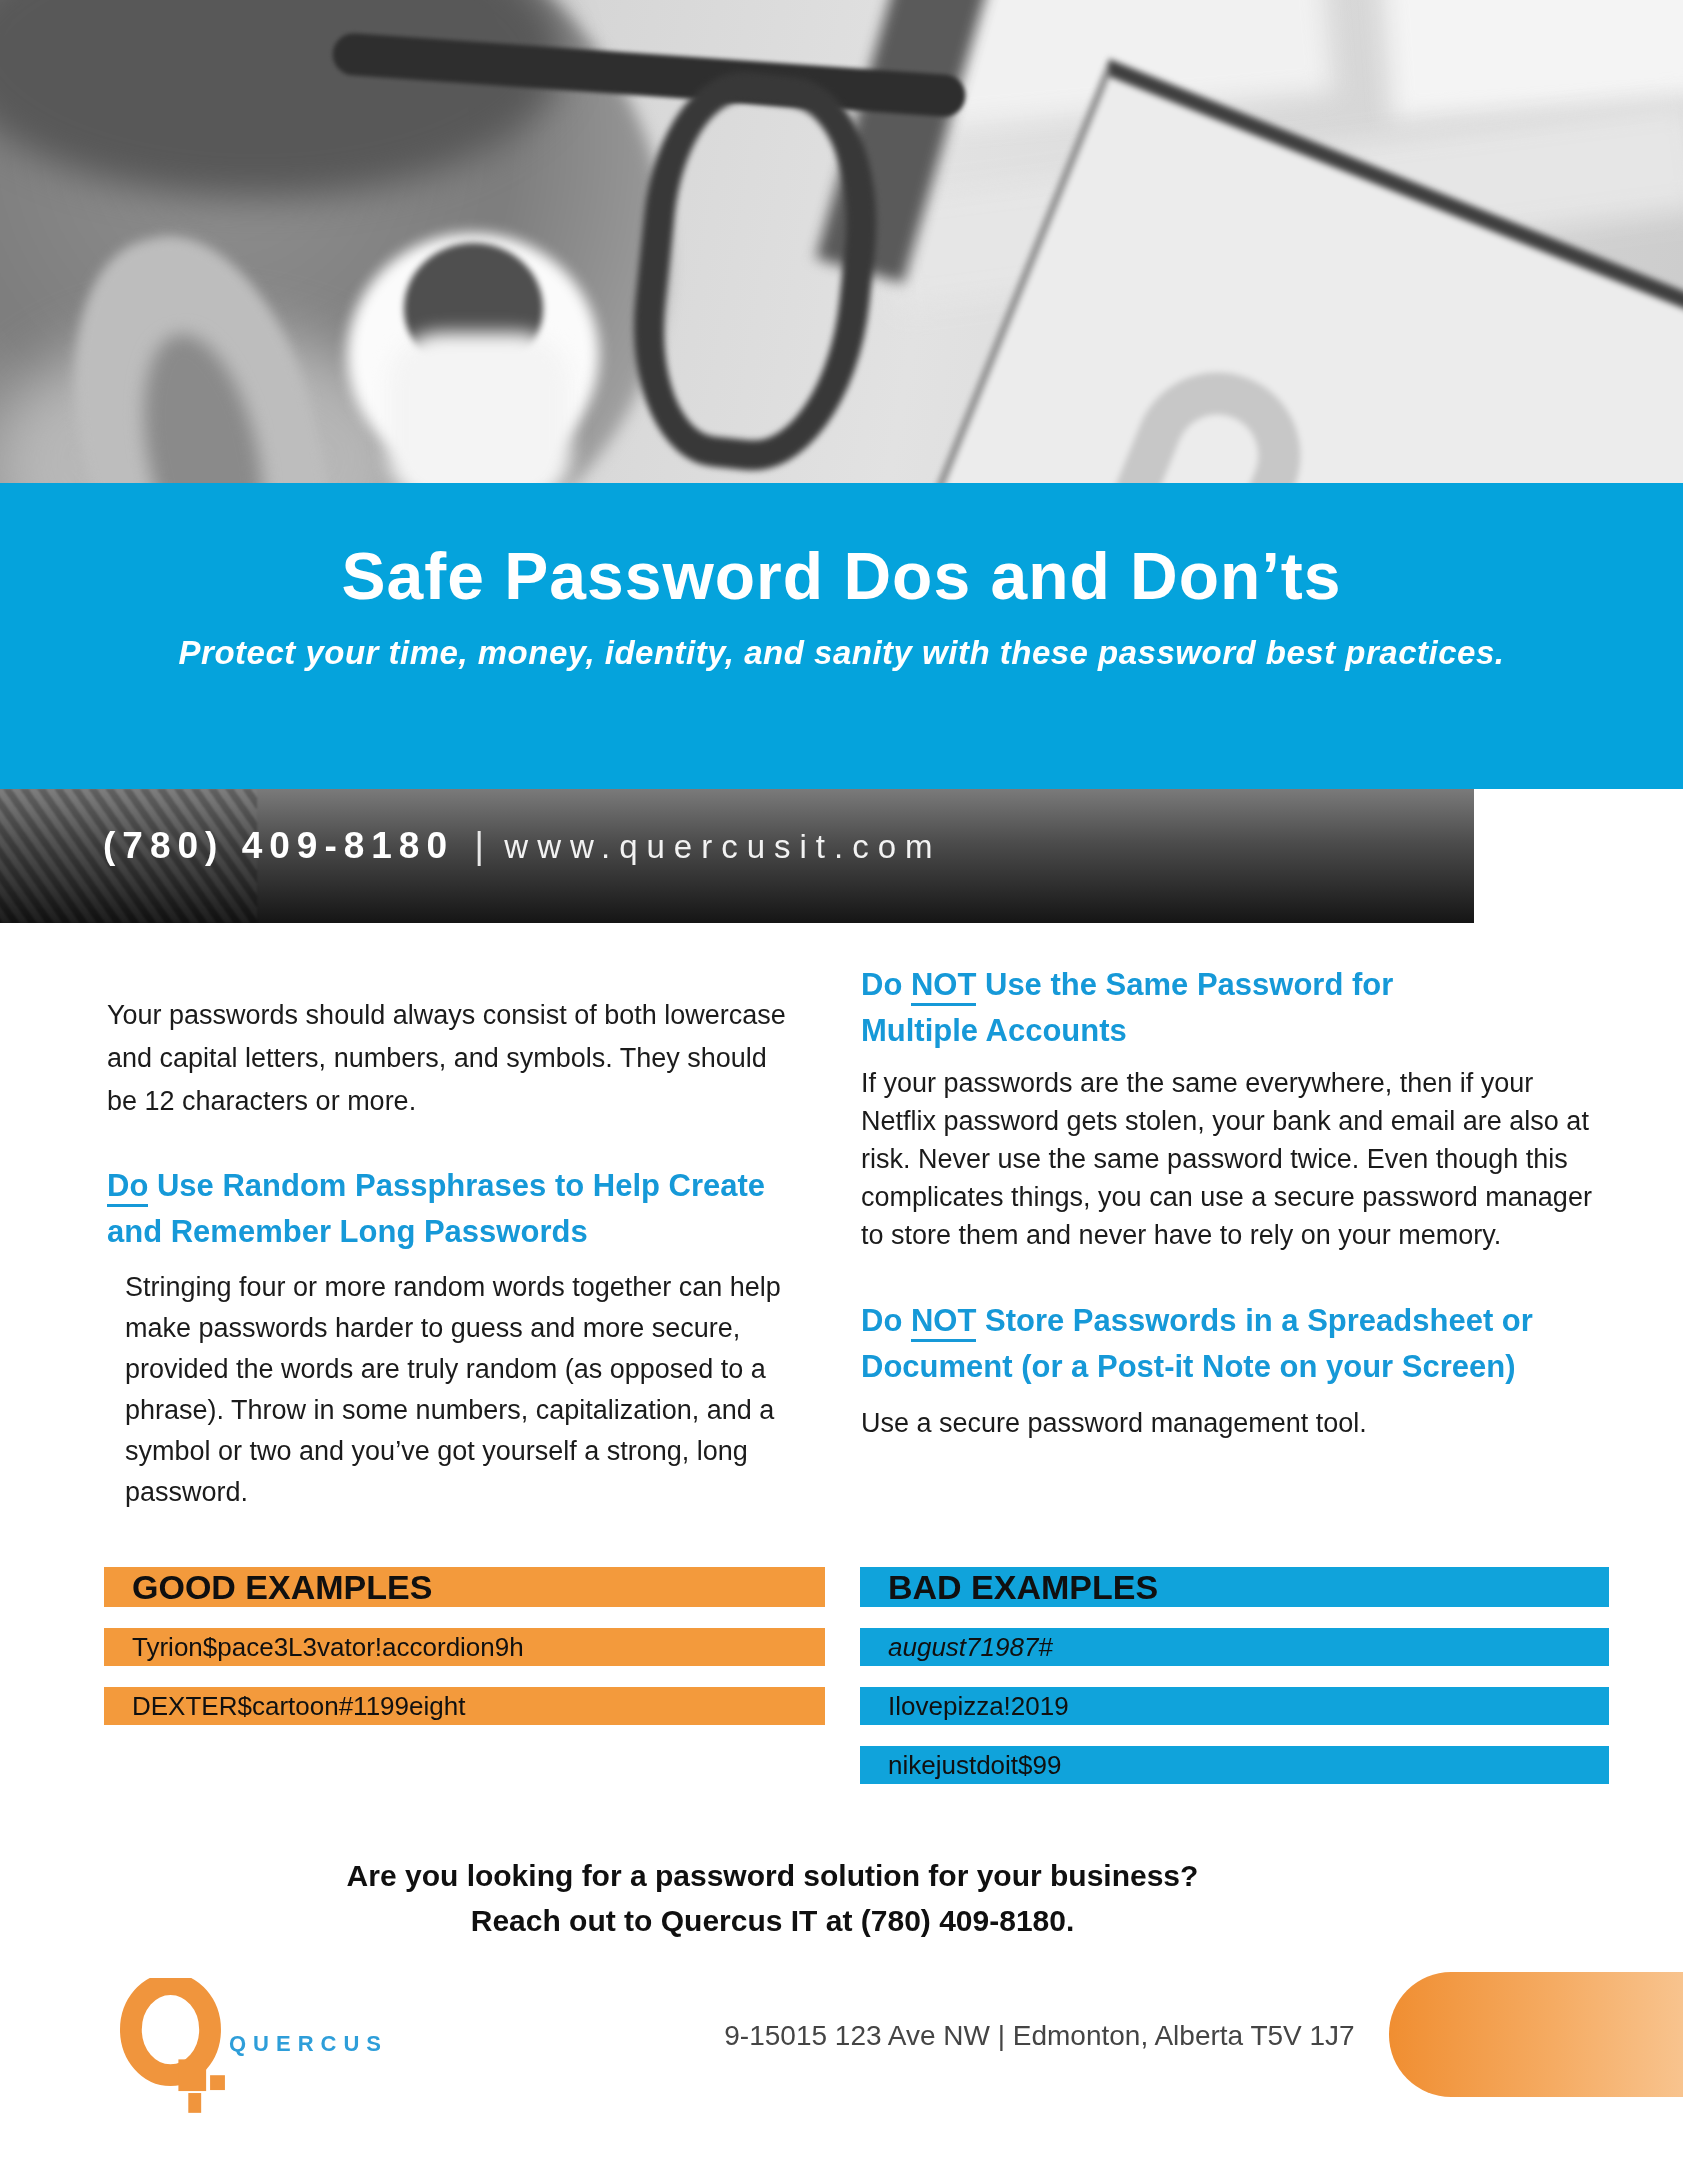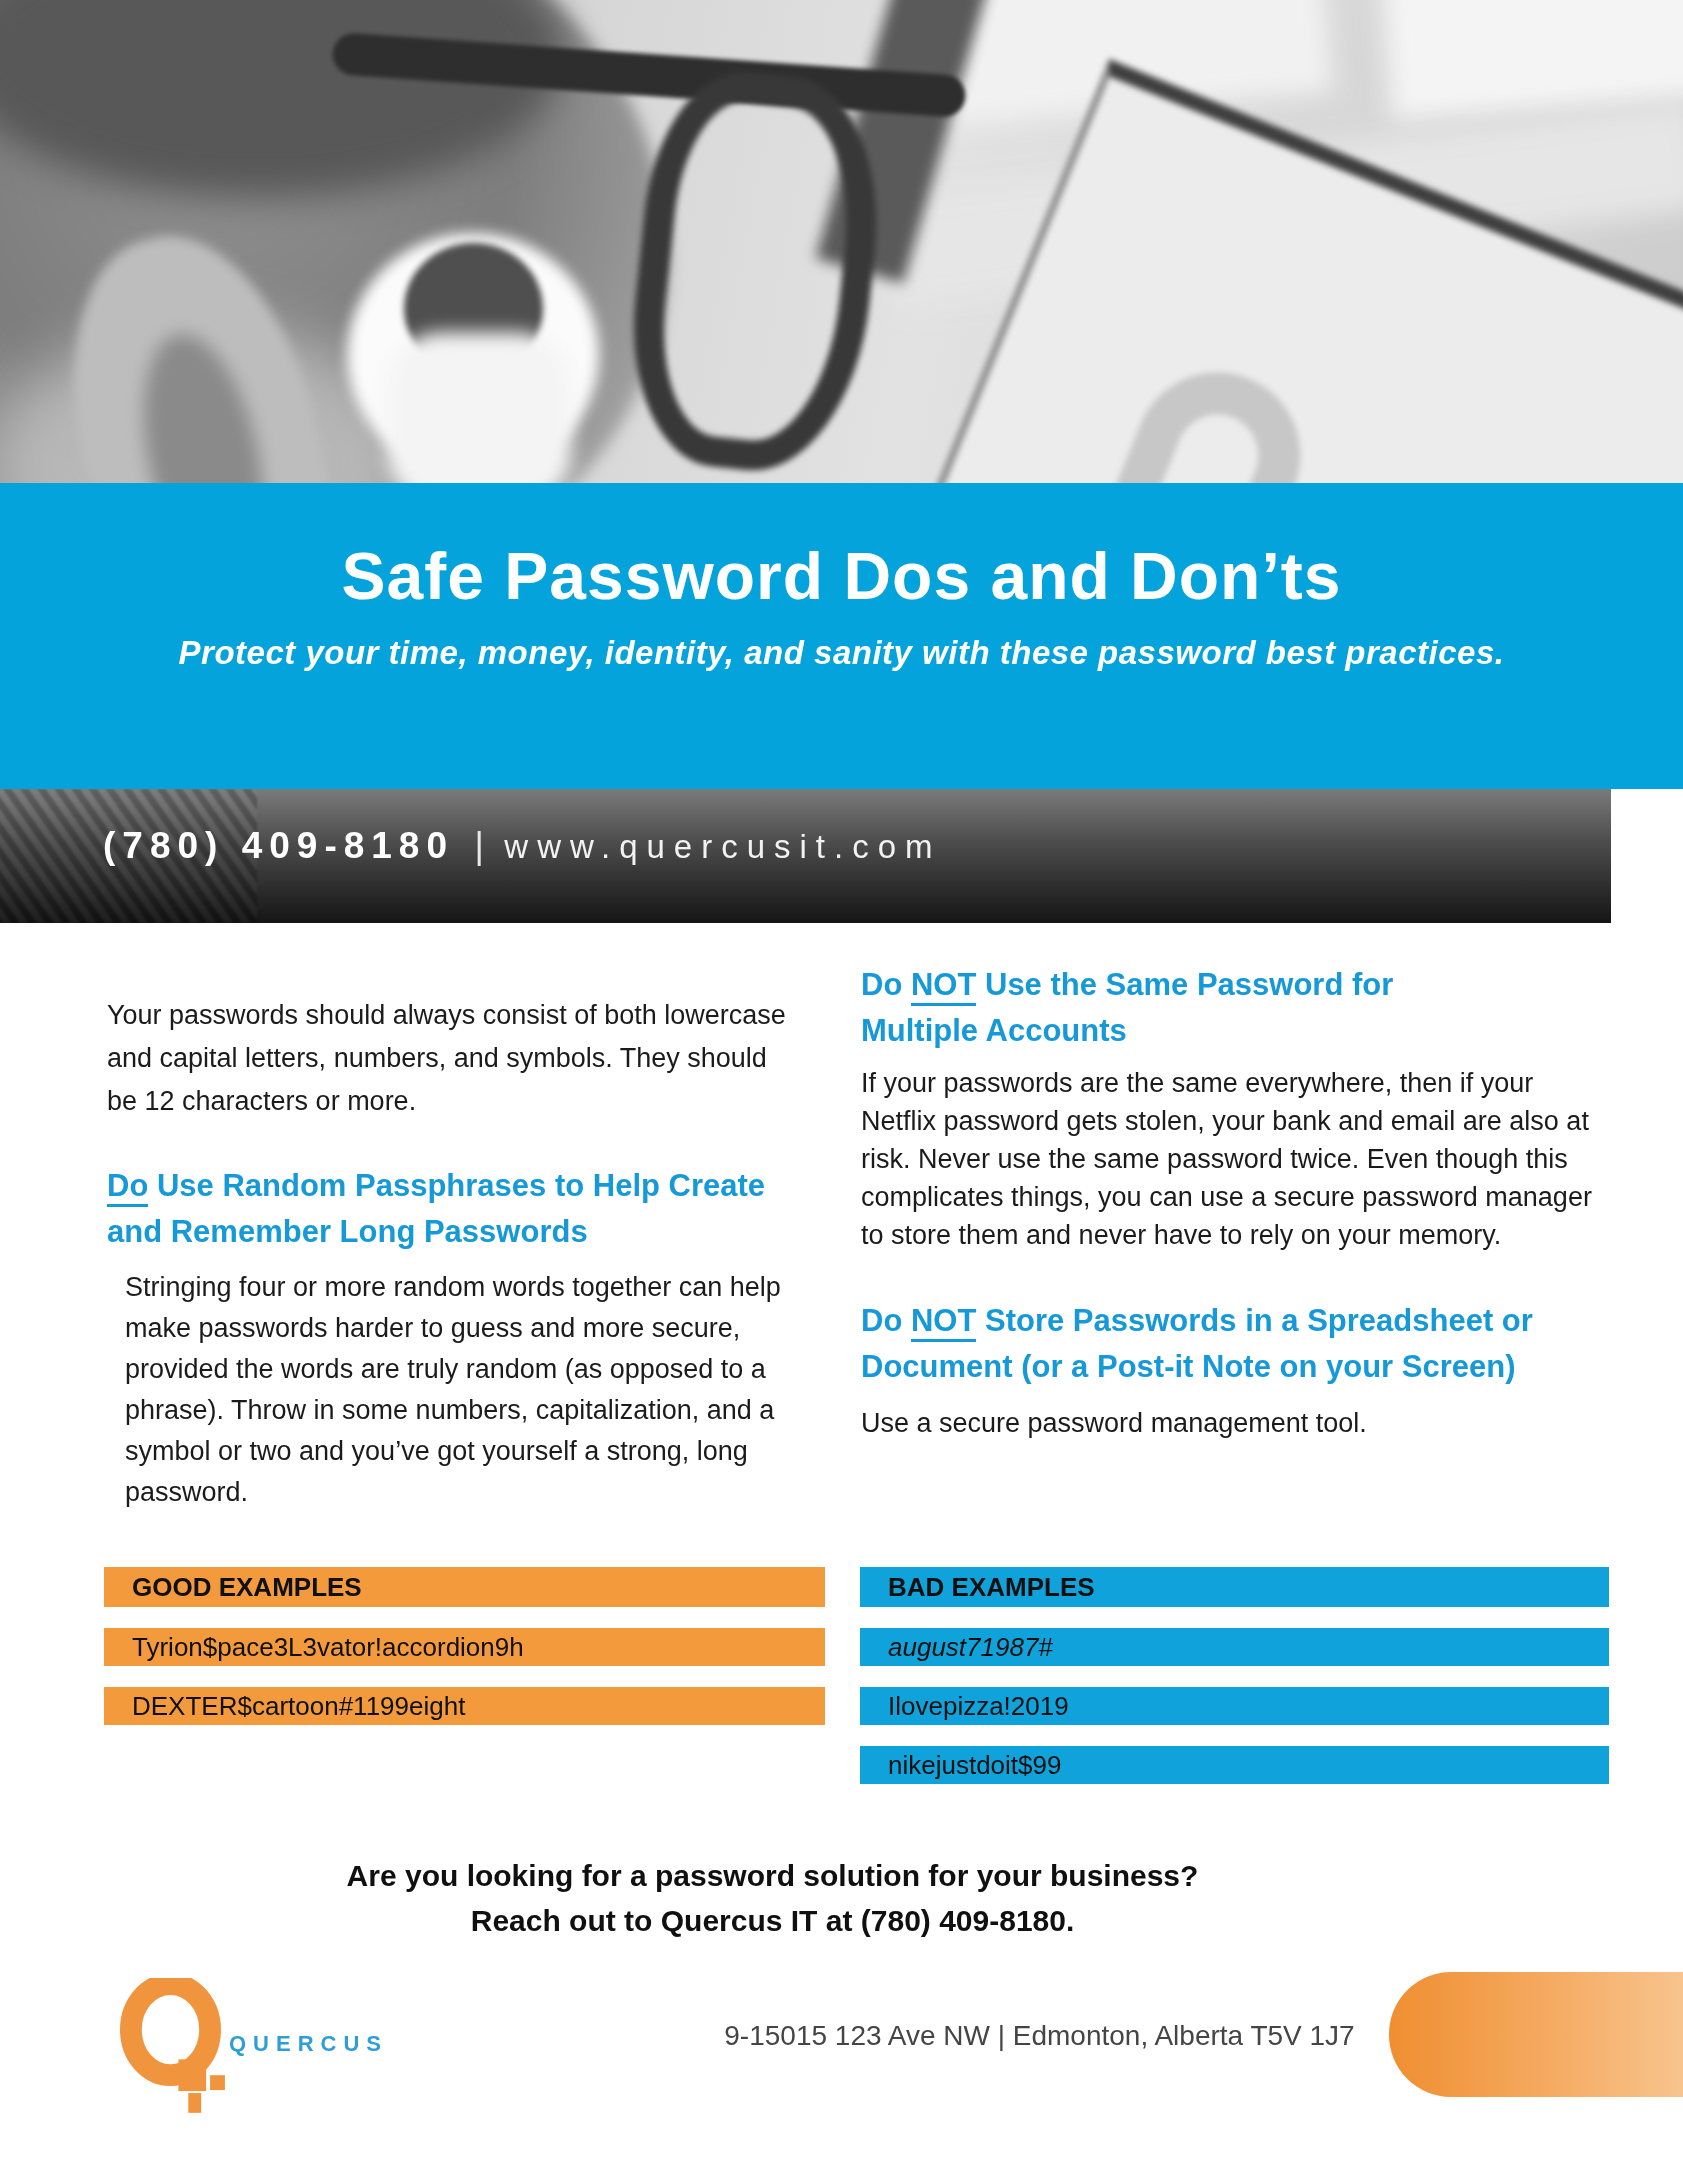--- a/index.html
+++ b/index.html
@@ -40,21 +40,21 @@
   .cup{position:absolute;left:347px;top:233px;width:252px;height:243px;background:#fbfbfb;border-radius:50%;filter:blur(7px);}
   .coffee{position:absolute;left:404px;top:243px;width:139px;height:131px;background:#4f4f4f;border-radius:50%;filter:blur(3px);}
   .cup-body{position:absolute;left:388px;top:332px;width:183px;height:173px;background:#f4f4f4;border-radius:30%;filter:blur(9px);}
 
   
   .banner{position:absolute;left:0;top:483px;width:1683px;height:306px;background:#05a3dc;text-align:center;overflow:hidden;}
   .banner-title{margin:0;padding-top:55px;font-size:66px;font-weight:bold;color:#ffffff;letter-spacing:1px;}
   .banner-subtitle{margin:0;padding-top:20px;font-size:33px;font-weight:bold;font-style:italic;color:#ffffff;letter-spacing:0.5px;}
 
   
-  .darkband{position:absolute;left:0;top:789px;width:1611px;height:134px;
+  .darkband{position:absolute;left:0;top:789px;width:1474px;height:134px;
         background:linear-gradient(180deg,#7a7a7a 0%,#4c4c4c 40%,#151515 100%);overflow:hidden;}
   .darkband::before{content:"";position:absolute;left:-40px;top:0;width:297px;height:134px;
         background:repeating-linear-gradient(55deg, rgba(0,0,0,.35) 0 7px, rgba(255,255,255,.06) 7px 14px);
         filter:blur(1px);opacity:.6;}
   .contact{position:absolute;left:103px;top:36px;color:#ffffff;white-space:nowrap;}
   .contact .phone{font-size:37px;font-weight:bold;letter-spacing:7px;}
   .contact .sep{font-size:36px;font-weight:300;color:#e8e8e8;margin:0 16px;}
   .contact .site{font-size:33px;font-weight:400;letter-spacing:9px;color:#f2f2f2;}
 
   
@@ -68,21 +68,21 @@
   .col-left .sec2 .body{margin-top:12px;line-height:41px;margin-left:18px;}
   .col-right .sec1 .body{margin-top:10px;line-height:38px;}
   .col-right .sec2{margin-top:44px;}
   .col-right .sec2 .body{margin-top:14px;line-height:38px;}
 
   
   .table{position:absolute;top:1567px;}
   .table-good{left:104px;width:721px;}
   .table-bad{left:860px;width:749px;}
   .t-header{height:40px;display:flex;align-items:center;padding-left:28px;box-sizing:border-box;
-        font-size:26px;font-weight:bold;color:#101010;}
+        font-size:34px;font-weight:bold;color:#101010;}
   .t-row{height:38px;margin-top:21px;display:flex;align-items:center;padding-left:28px;box-sizing:border-box;
         font-size:26px;color:#101010;}
   .table-good .t-header,.table-good .t-row{background:#f39a3c;}
   .table-bad .t-header,.table-bad .t-row{background:#10a3db;}
   .t-row.italic{font-style:italic;}
 
   
   .cta{position:absolute;left:0;top:1853px;width:1545px;text-align:center;
         font-size:30px;font-weight:bold;color:#101010;line-height:45px;}
 

